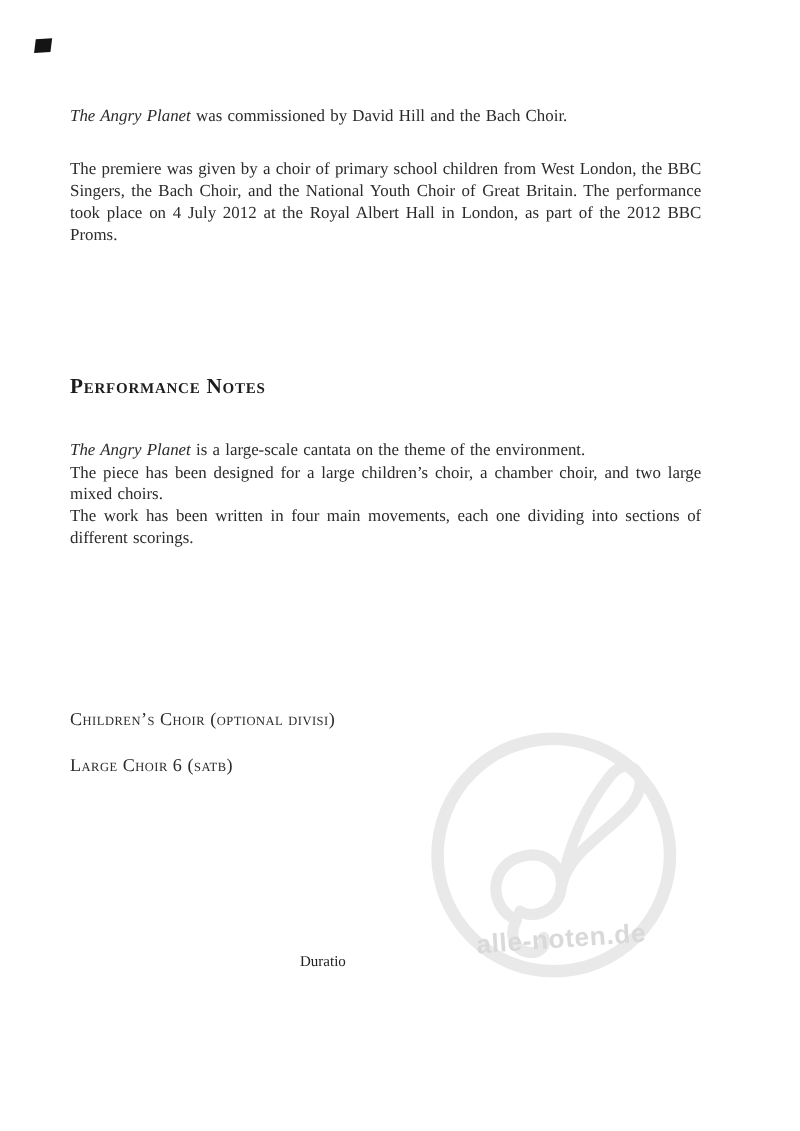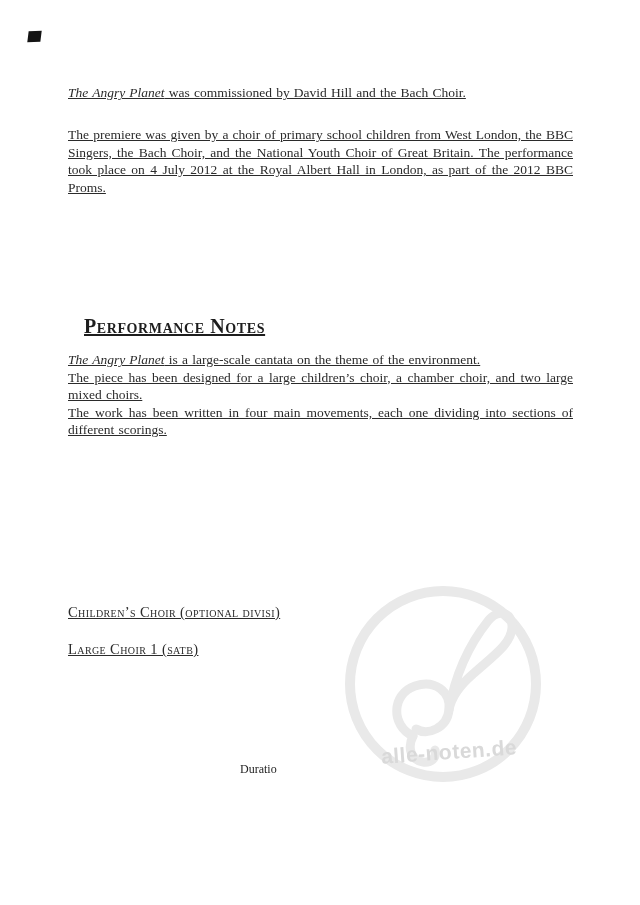--- a/index.html
+++ b/index.html
@@ -26,32 +26,32 @@
   .watermark svg { position:absolute; left:0; top:0; }
   .wm-text {
     position:absolute; left:48px; top:164px;
     font-family:"Liberation Sans", sans-serif;
     font-weight:bold; font-size:21px;
     color:#d9d9d9; letter-spacing:0.5px;
     transform:rotate(-4deg);
     white-space:nowrap;
   }
 
-  .abs { position:absolute; left:68px; width:505px;text-decoration:underline; }
+  .abs { position:absolute; left:56px; width:505px; }
 
   .body-text {
     font-size:13.5px; line-height:17.6px;
     margin:0; text-align:justify;
     word-spacing:0.06em;
     color:#2b2b2b;
   }
   .single { text-align:left; }
 
   .heading {
-    margin:16px; font-size:20px; font-weight:bold;
+    margin:0; font-size:17px; font-weight:bold;
     font-variant:small-caps; letter-spacing:0.6px;
     color:#1d1d1d;
   }
 
   .scoring-list { list-style:none; margin:0; padding:0; }
   .scoring-list li {
     font-variant:small-caps;
     font-size:14.5px; line-height:15.5px;
     letter-spacing:0.4px;
     margin:0 0 21.5px 0;
@@ -92,20 +92,20 @@
 
   <h2 class="abs heading" style="top:299px;">Performance Notes</h2>
 
   <div class="abs" style="top:339px;margin-top:12px;">
     <p class="body-text"><em>The Angry Planet</em><span> is a large-scale cantata on the theme of the environment.</span></p>
     <p class="body-text"><span>The piece has been designed for a large children’s choir, a chamber choir, and two large mixed choirs.</span></p>
     <p class="body-text"><span>The work has been written in four main movements, each one dividing into sections of different scorings.</span></p>
   </div>
 
 
-  <ul class="abs scoring-list" style="top:569px;margin-top:36px;">
+  <ul class="abs scoring-list" style="top:569px;">
     <li>Children’s Choir (optional divisi)</li>
-    <li>Large Choir 1 (satb)</li>
+    <li>Large Choir 6 (satb)</li>
   </ul>
 
   <div class="duration">Duratio</div>
 
 </div>
 
 </body></html>

